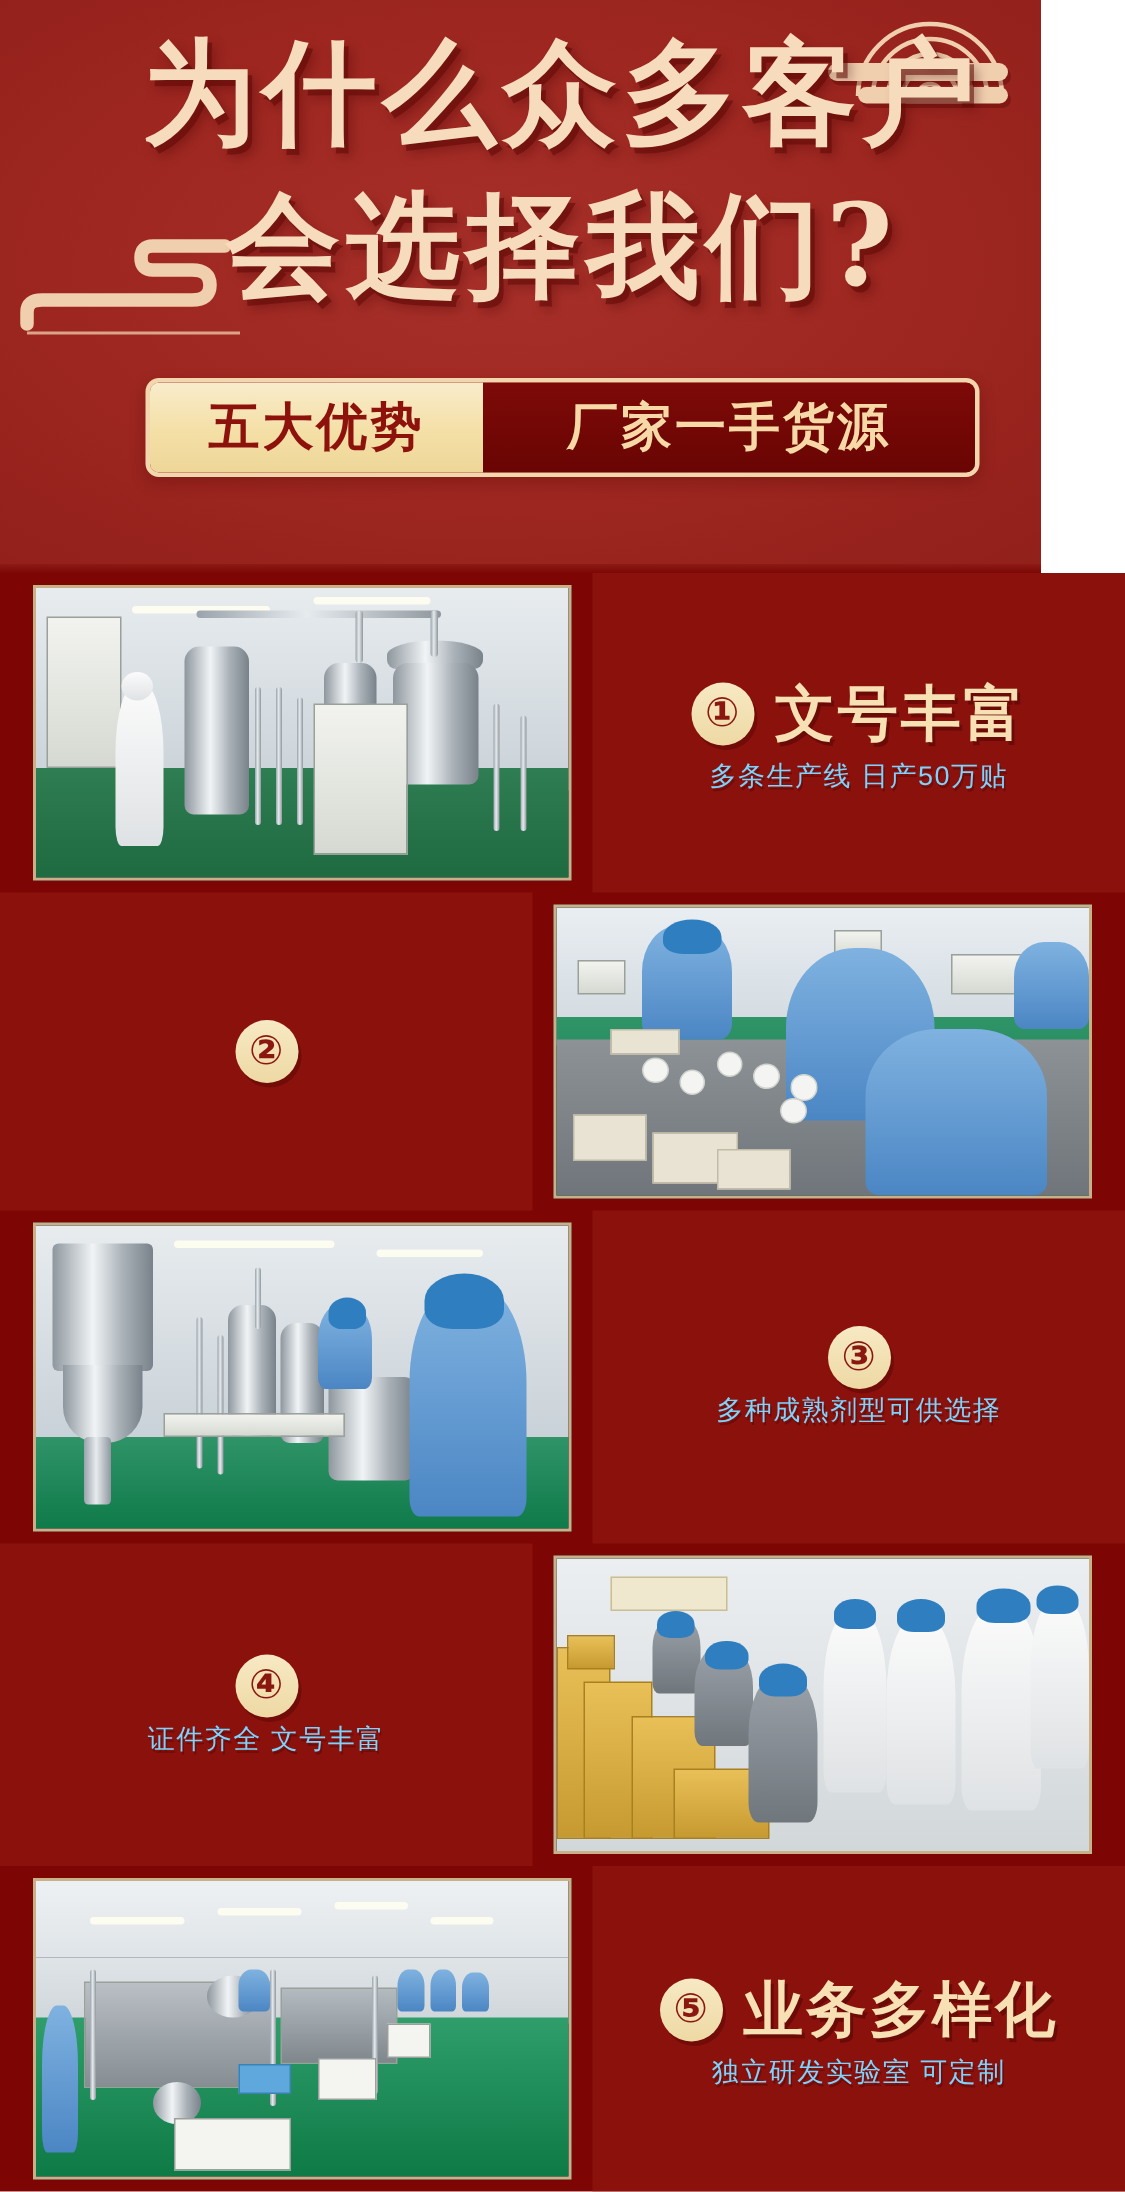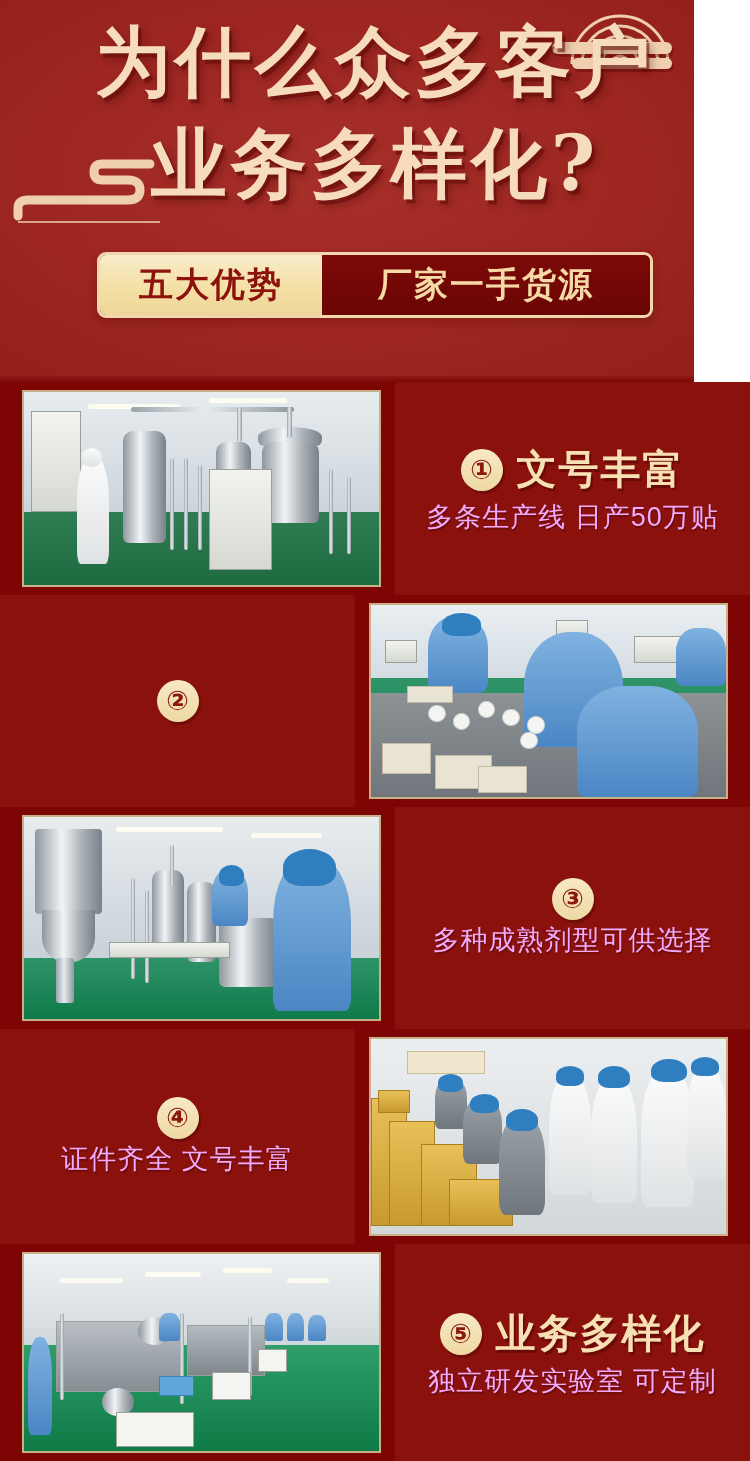--- a/index.html
+++ b/index.html
@@ -108,21 +108,21 @@
     box-shadow:2px 3px 0 rgba(70,3,2,.35);
   }
   .feat-title{
     font-family:"DejaVu Serif", serif;
     font-size:40px; font-weight:700; color:#f6e0b4; letter-spacing:2px;
     text-shadow:2px 3px 0 rgba(70,3,2,.45);
   }
   .feat-sub{
     margin-top:2px;
     font-family:"Liberation Sans", sans-serif;
-    font-size:27px; color:#f0abfc; letter-spacing:1px; white-space:nowrap;
+    font-size:18px; color:#7dd3fc; letter-spacing:1px; white-space:nowrap;
     text-shadow:1px 2px 0 rgba(70,3,2,.40);
   }
 
   
   .scene{ position:absolute; inset:0; }
   .sc-floor-green{ position:absolute; left:0; right:0; bottom:0; height:38%;
        background:linear-gradient(180deg,#2f7d52,#1e6a41); }
   .sc-floor-teal{ position:absolute; left:0; right:0; bottom:0; height:55%;
        background:linear-gradient(180deg,#2f9468,#0f7a4a); }
   .sc-wall{ position:absolute; left:0; right:0; top:0; height:70%;
@@ -163,21 +163,21 @@
     <div class="deco-bar"></div>
     <div class="deco-bar2"></div>
 
     <svg class="deco-ruyi" viewBox="0 0 200 80">
       <path d="M8 66 L8 58 Q8 50 18 50 L118 50 Q130 50 130 40 Q130 30 118 30 L92 30 Q84 30 84 22 Q84 14 92 14 L140 14" fill="none" stroke="#f0cfae" stroke-width="9" stroke-linecap="round" stroke-linejoin="round"></path>
       <path d="M8 72 L150 72" fill="none" stroke="#f0cfae" stroke-width="2" opacity=".75"></path>
     </svg>
 
     <div class="title-wrap">
       <div class="title-line l1">为什么众多客户</div>
-      <div class="title-line l2">业务多样化?</div>
+      <div class="title-line l2">会选择我们?</div>
     </div>
 
     <div class="badge-bar">
       <div class="badge-left">
         <span>五大优势</span>
       </div>
       <div class="badge-right">
         <span>厂家一手货源</span>
       </div>
     </div>

